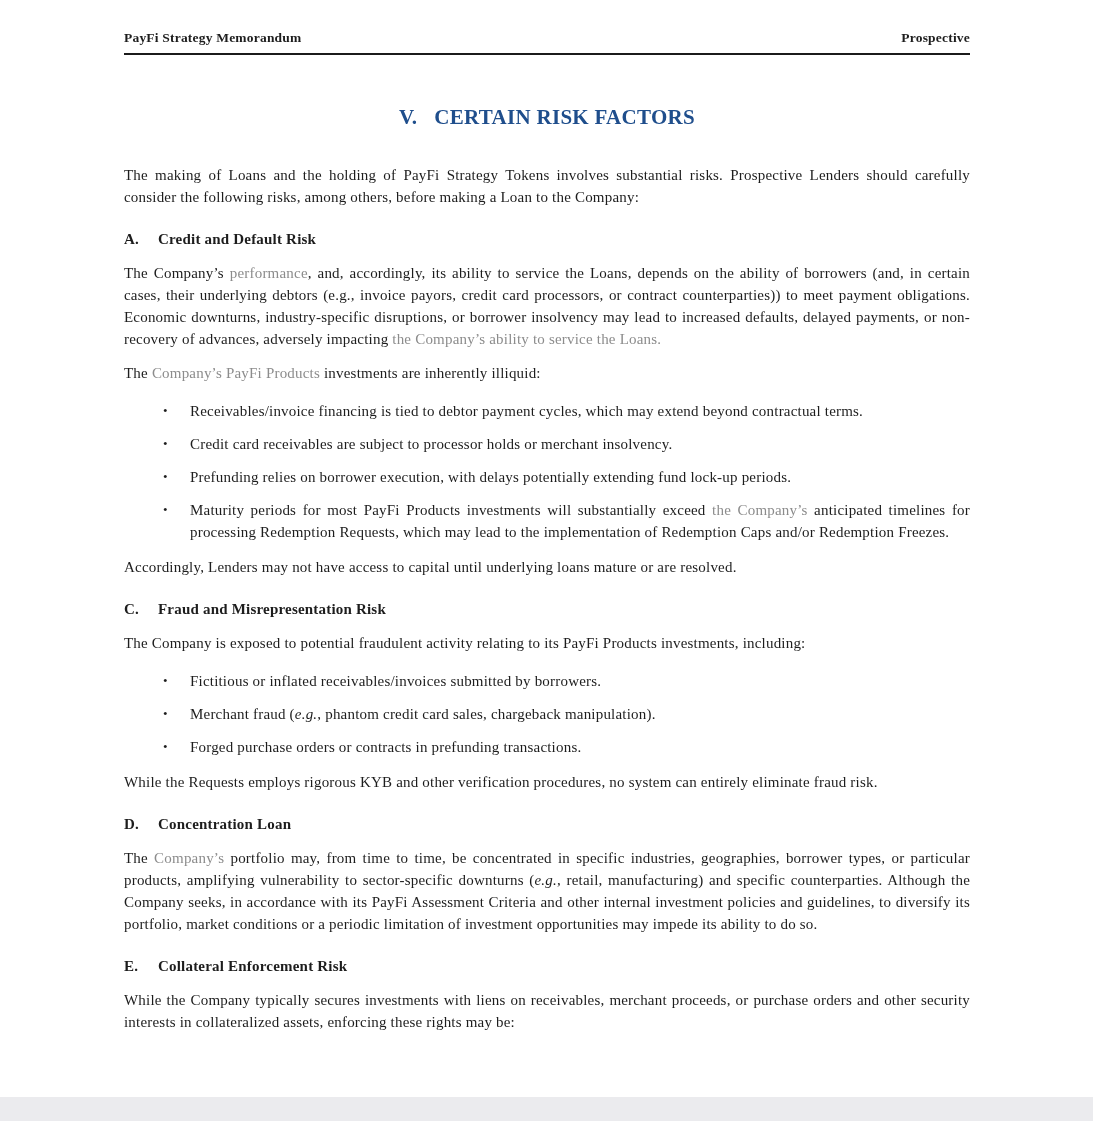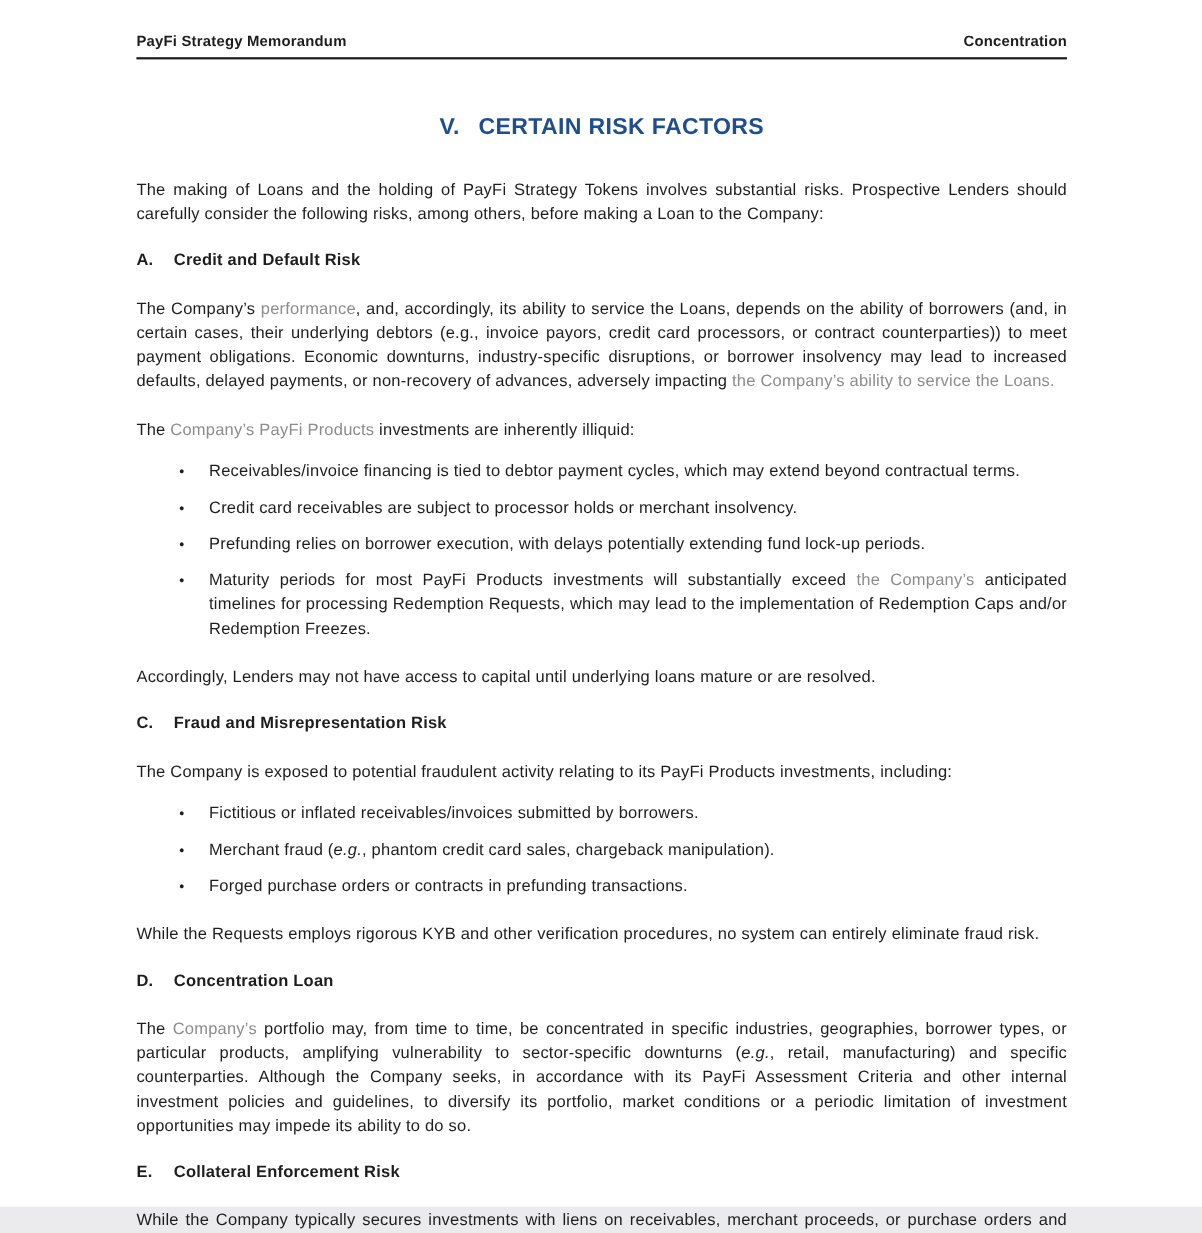--- a/index.html
+++ b/index.html
@@ -7,41 +7,41 @@
     --muted:#8C8C8C;
     --text:#1D1D1D;
     --band:#EBEBEE;
   }
   *{margin:0;padding:0;box-sizing:border-box;}
   html,body{background:#ffffff;}
   body{
     width:1093px;height:1121px;overflow:hidden;position:relative;
     font-family:"Liberation Sans",sans-serif;color:var(--text);
   }
-  .page{width:1093px;height:930px;position:relative;background:#ffffff;}
+  .page{width:1093px;height:930px;position:relative;background:#ffffff;font-family:Liberation Serif, serif;}
   .bottom-band{
     position:absolute;left:0;top:1097px;width:100%;height:24px;
     background:var(--band);z-index:0;
   }
   .content{
     position:relative;z-index:1;
     padding:30px 123px 0 124px;
   }
   .doc-header{
     display:flex;justify-content:space-between;align-items:flex-end;
     font-weight:bold;font-size:13.5px;letter-spacing:0.2px;
     border-bottom:2px solid #1b1b1b;padding-bottom:7px;
   }
   .title{
     margin-top:50px;text-align:center;
     color:var(--accent);font-weight:bold;font-size:21px;letter-spacing:0.3px;
   }
   .title-num{margin-right:17px;}
   p.body{
-    margin-top:22px;margin-bottom:12px;
+    margin-top:12px;margin-bottom:12px;
     font-size:15px;line-height:22px;letter-spacing:0.2px;
   }
   p.intro{margin-top:34px;}
   .just{text-align:justify;}
   h2{
     margin:20px 0 12px 0;
     font-size:15px;font-weight:bold;letter-spacing:0.2px;line-height:22px;
   }
   .hnum{display:inline-block;width:34px;}
   ul.bullets{
@@ -57,21 +57,21 @@
 </style>
 </head>
 <body>
 
 <div class="page">
   <div class="bottom-band"></div>
   <div class="content">
 
     <header class="doc-header">
       <span>PayFi Strategy Memorandum</span>
-      <span>Concentration</span>
+      <span>Prospective</span>
     </header>
 
     <div class="title">
       <span class="title-num">V.</span><span>CERTAIN RISK FACTORS</span>
     </div>
 
     <p class="body just intro">The making of Loans and the holding of PayFi Strategy Tokens involves substantial risks. Prospective Lenders should carefully consider the following risks, among others, before making a Loan to the Company:</p>
 
     <h2>
       <span class="hnum">A.</span><span>Credit and Default Risk</span>

